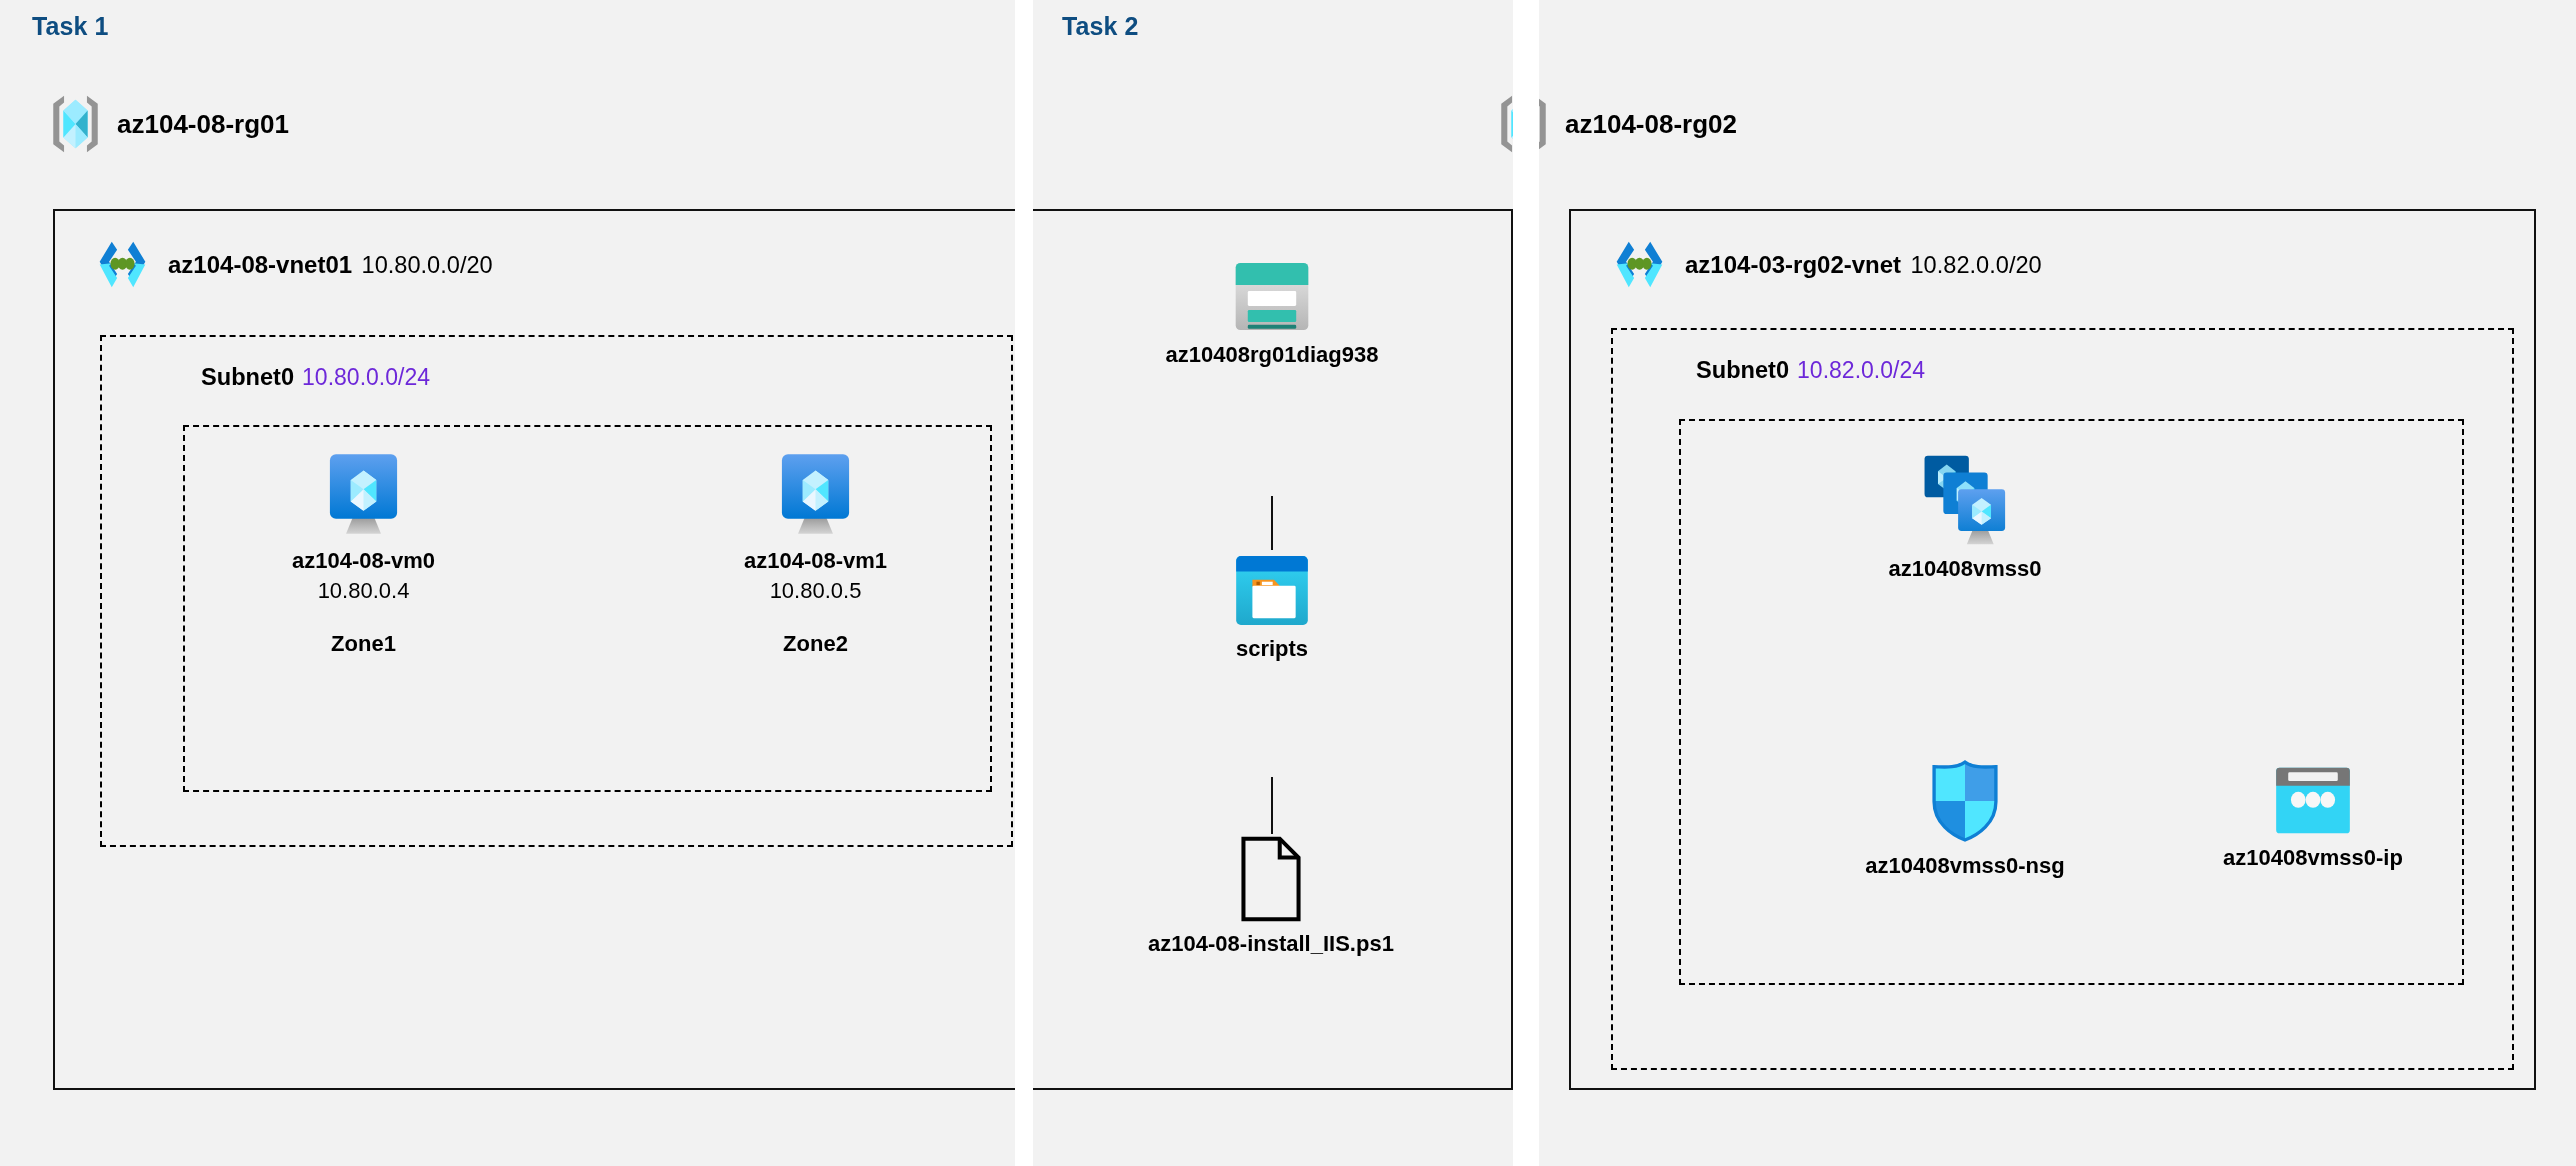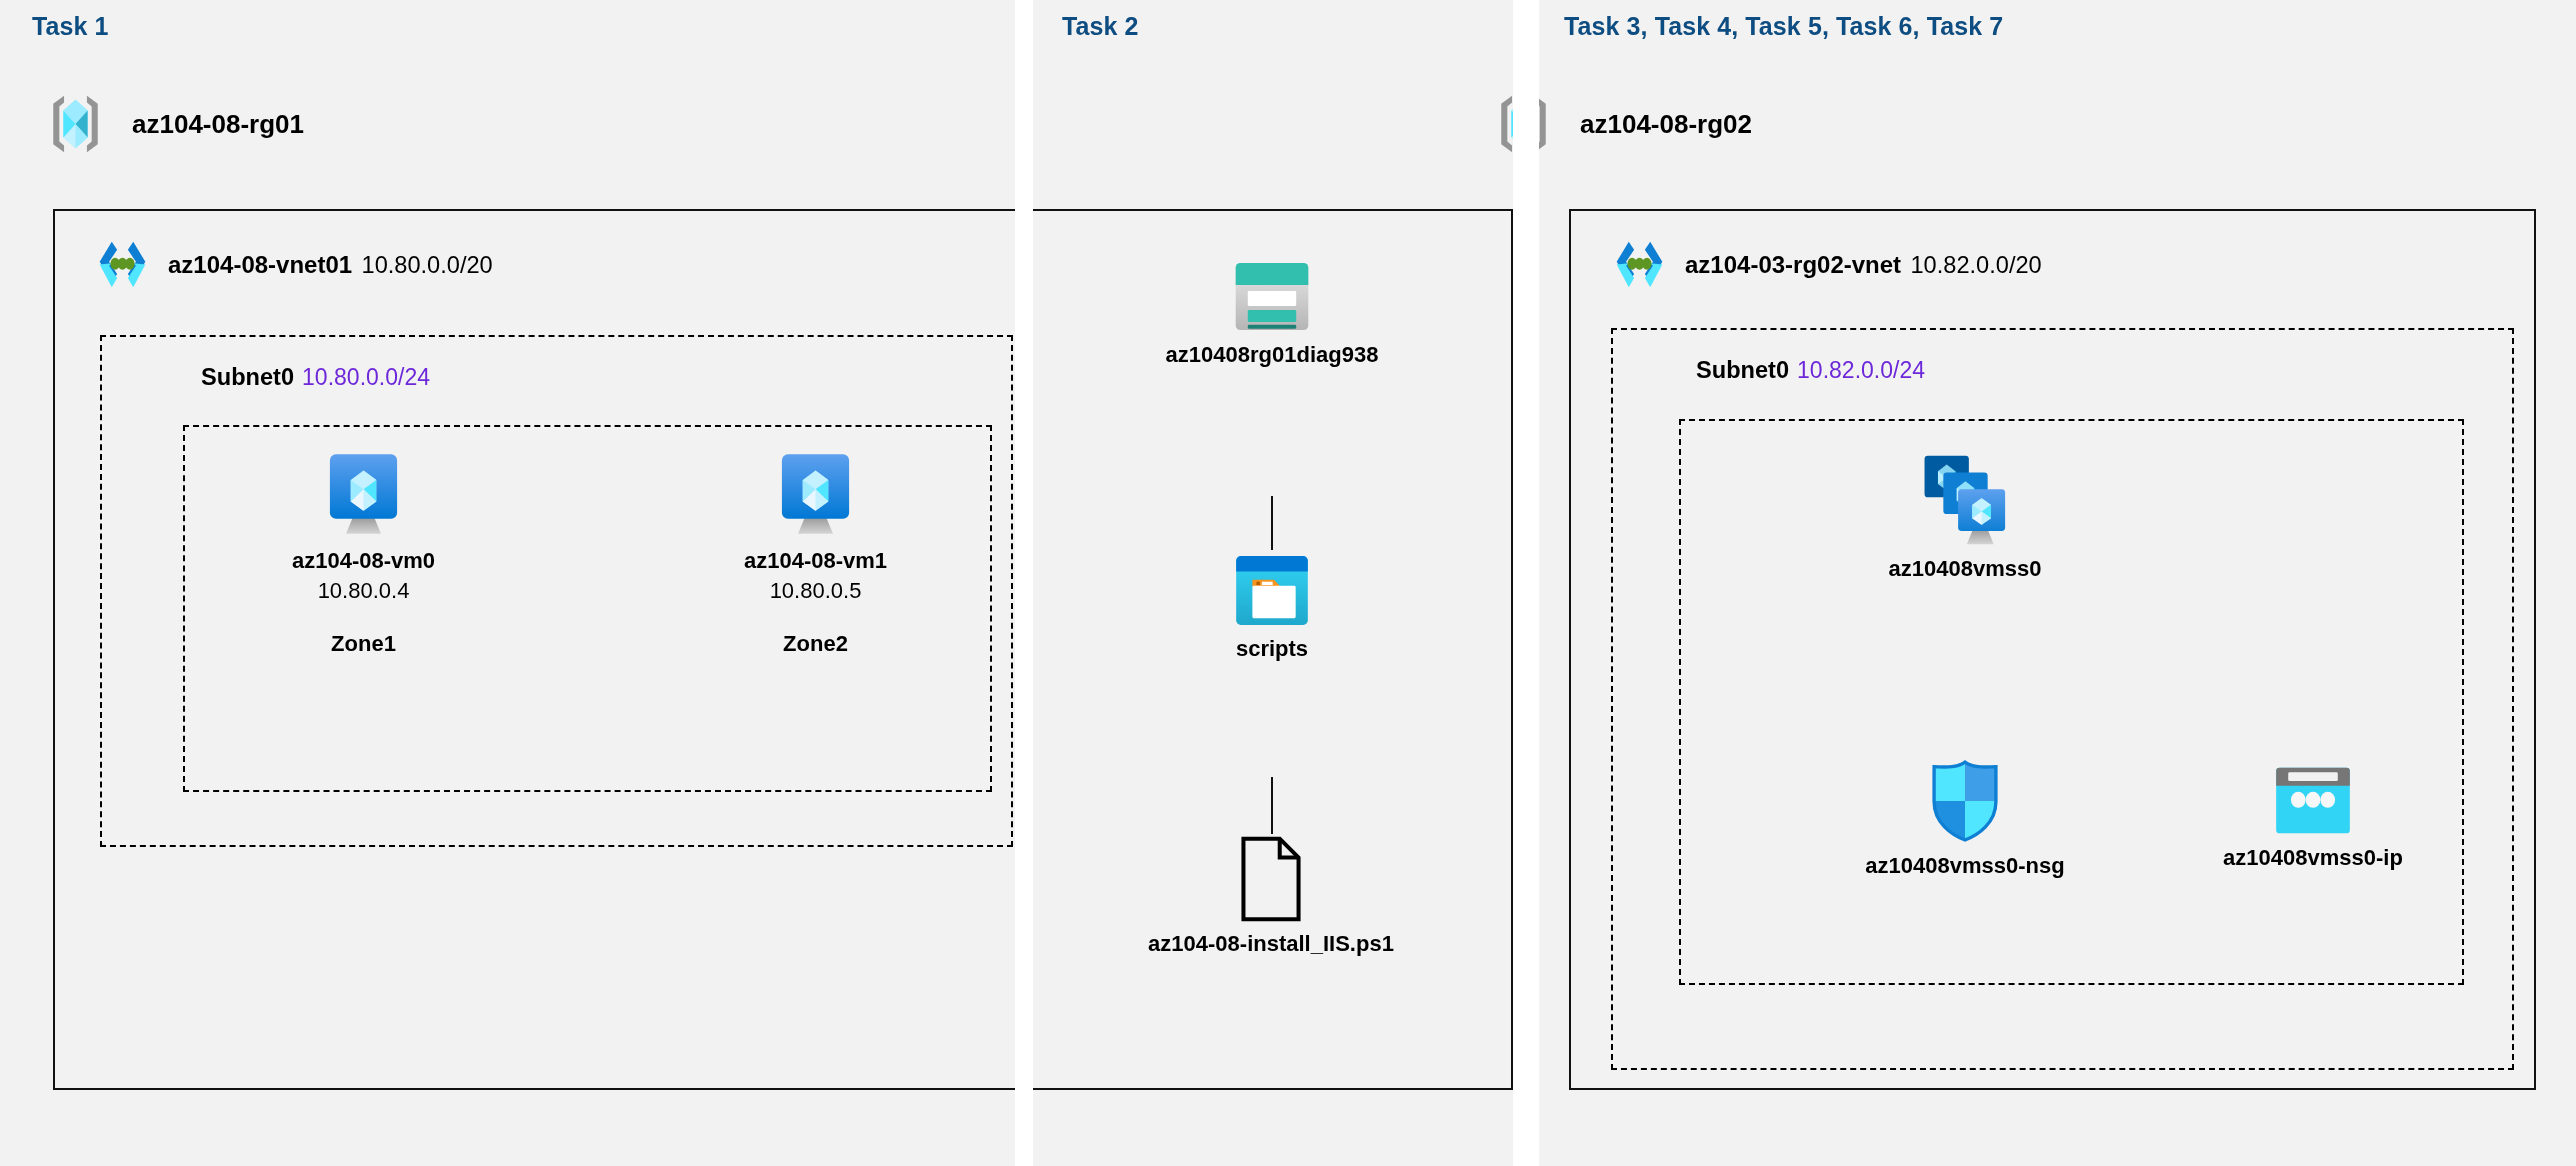--- a/index.html
+++ b/index.html
@@ -11,21 +11,21 @@
   #panel-2{left:1032px;top:0;width:481px;height:1166px;}
   #panel-3{left:1538px;top:0;width:1038px;height:1166px;}
 
   .task-header{position:absolute;color:#0e4d81;font-weight:bold;font-size:25px;
                letter-spacing:0.1px;white-space:nowrap;}
   #task1-header{left:32px;top:12px;}
   #task2-header{left:1062px;top:12px;}
   #task3-header{left:1564px;top:12px;}
 
   
-  .rg-row{position:absolute;display:flex;align-items:center;gap:30px;}
+  .rg-row{position:absolute;display:flex;align-items:center;gap:15px;}
   #rg01-row{left:49px;top:93px;}
   #rg02-row{left:1497px;top:93px;align-items:center;}
   .rg-label{font-size:26px;font-weight:bold;color:#000;white-space:nowrap;}
 
   
   .vnet-box{position:absolute;border:2.7px solid #111;box-sizing:border-box;background:transparent;}
   #vnet01-box{left:53px;top:209px;width:1460px;height:881px;}
   #vnet02-box{left:1569px;top:209px;width:967px;height:881px;}
   
   .gap{position:absolute;background:#ffffff;z-index:6;}
@@ -85,21 +85,20 @@
   <div class="panel" id="panel-3"></div>
 
   <div class="vnet-box" id="vnet01-box"></div>
   <div class="vnet-box" id="vnet02-box"></div>
 
   <div class="gap" id="gap-a"></div>
   <div class="gap" id="gap-b"></div>
 
   <div class="task-header" id="task1-header">Task 1</div>
   <div class="task-header" id="task2-header">Task 2</div>
-  <div class="task-header" id="task3-header">Task 3, Task 4, Task 5, Task 6, Task 7</div>
 
   <div class="rg-row" id="rg01-row">
     <span>
       <svg width="53" height="62" viewBox="0 0 78 92">
         <path d="M22 4 L6 16 L6 76 L22 88 L22 78 L15 72 L15 20 L22 14 Z" fill="#949494"></path>
         <path d="M56 4 L72 16 L72 76 L56 88 L56 78 L63 72 L63 20 L56 14 Z" fill="#949494"></path>
         <polygon points="39,10 57,26 57,66 39,82 21,66 21,26" fill="#9cebff"></polygon>
         <polygon points="39,10 57,26 39,46" fill="#9cebff"></polygon>
         <polygon points="39,46 57,26 57,66" fill="#32b2cd"></polygon>
         <polygon points="39,46 57,66 39,82" fill="#9cebff"></polygon>

